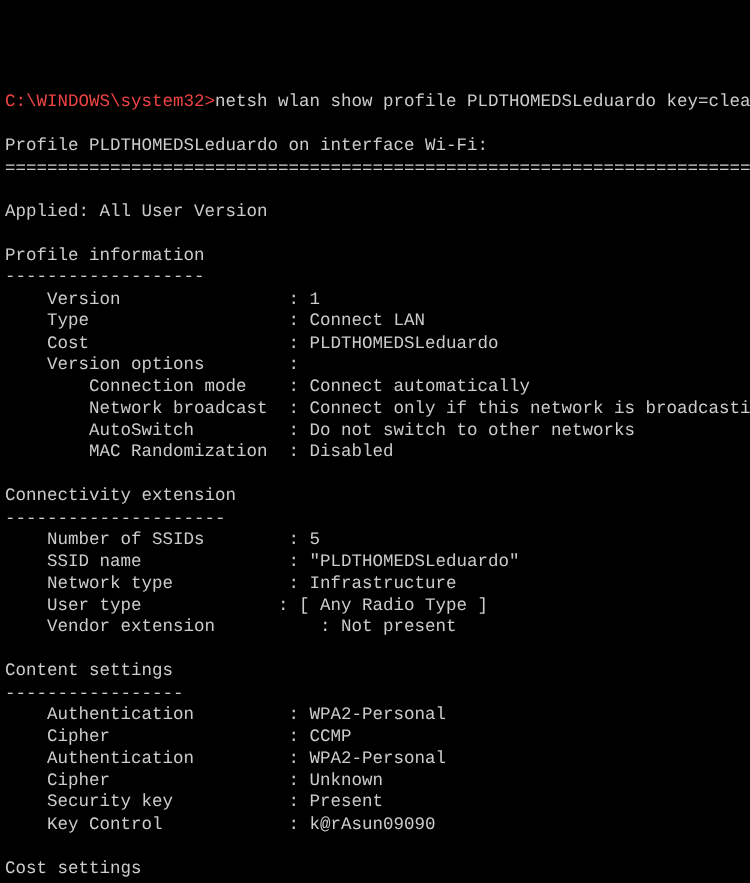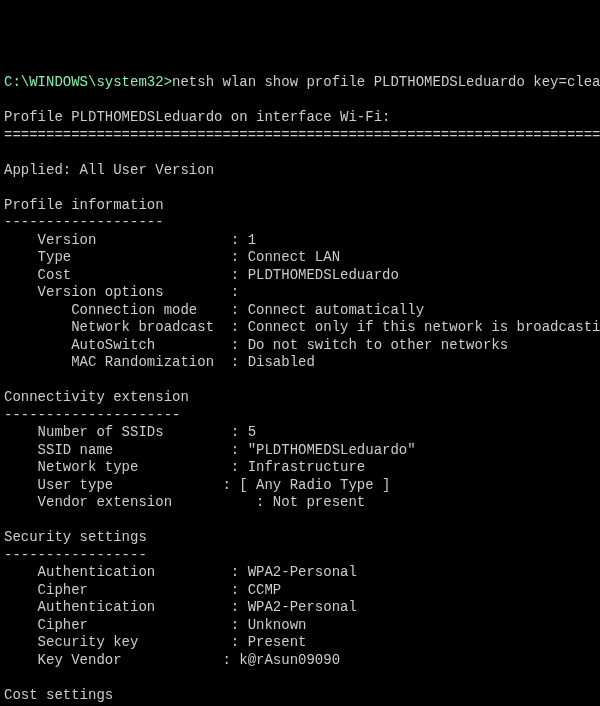--- a/index.html
+++ b/index.html
@@ -10,21 +10,21 @@
       line-height: 1.25;
       margin: 0;
       padding: 4px;
       white-space: pre;
       width: 600px;
       height: 706px;
       box-sizing: border-box;
       overflow: hidden;
     }
     .prompt {
-      color: #86efac;
+      color: #ef4444;
     }
   </style>
 </head>
 <body>
 
 
 
 <div><span class="prompt">C:\WINDOWS\system32&gt;</span><span>netsh wlan show profile PLDTHOMEDSLeduardo key=clear</span>
 <span></span>
 <span>Profile PLDTHOMEDSLeduardo on interface Wi-Fi:</span>
@@ -44,28 +44,28 @@
 <span>        MAC Randomization  : Disabled</span>
 <span></span>
 <span>Connectivity extension</span>
 <span>---------------------</span>
 <span>    Number of SSIDs        : 5</span>
 <span>    SSID name              : "PLDTHOMEDSLeduardo"</span>
 <span>    Network type           : Infrastructure</span>
 <span>    User type             : [ Any Radio Type ]</span>
 <span>    Vendor extension          : Not present</span>
 <span></span>
-<span>Security settings</span>
+<span>Content settings</span>
 <span>-----------------</span>
 <span>    Authentication         : WPA2-Personal</span>
 <span>    Cipher                 : CCMP</span>
 <span>    Authentication         : WPA2-Personal</span>
 <span>    Cipher                 : Unknown</span>
 <span>    Security key           : Present</span>
-<span>    Key Vendor            : k@rAsun09090</span>
+<span>    Key Control            : k@rAsun09090</span>
 <span></span>
 <span>Cost settings</span>
 <span>-------------</span>
 
 
 
 
 
 </div>
 

